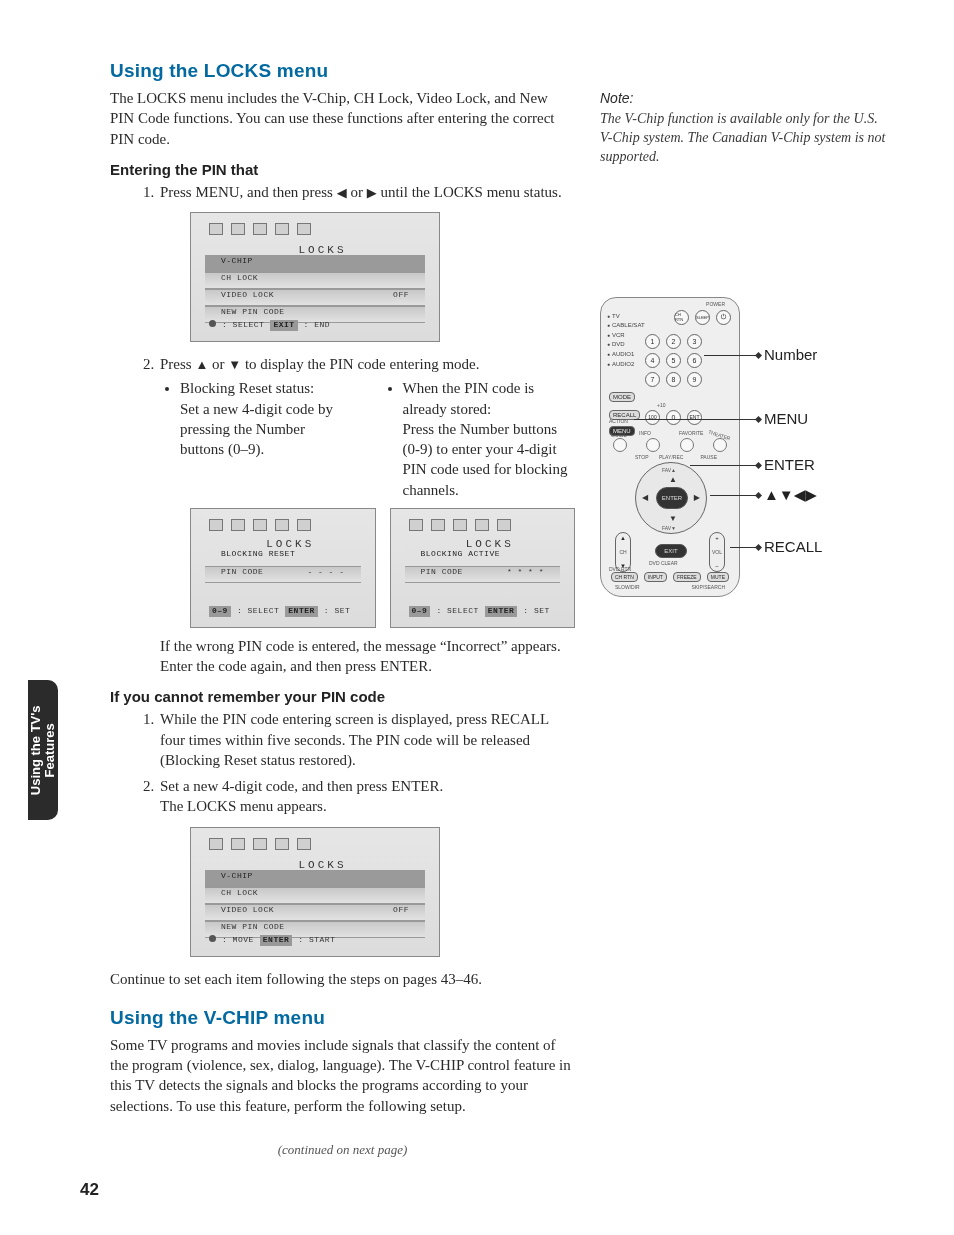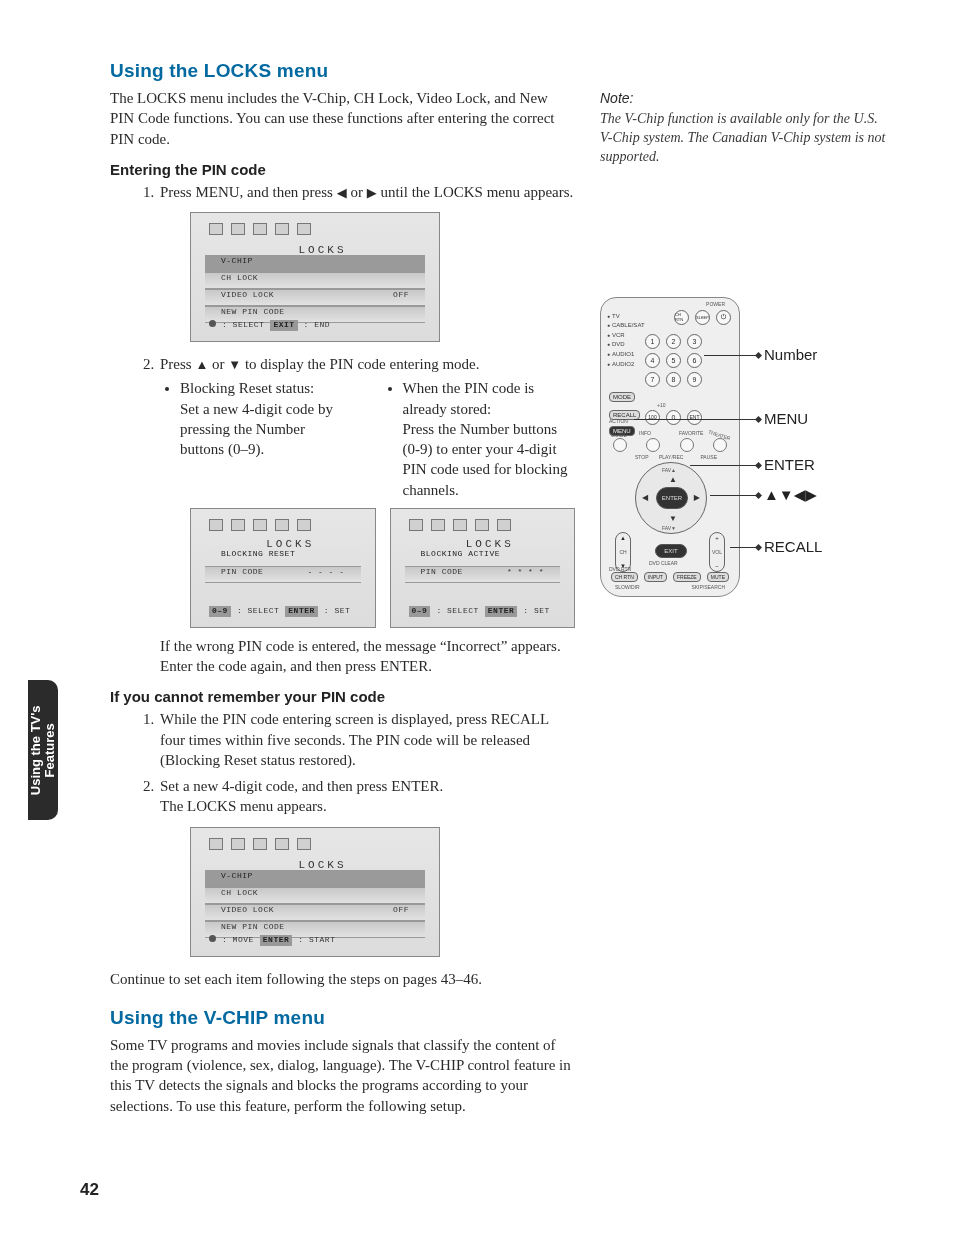--- a/index.html
+++ b/index.html
@@ -212,24 +212,24 @@
 Features</span>
 </div>
 <div class="pagenum">42</div>
 
 <div class="page">
 
   <div class="left-col">
     <h2 class="section">Using the LOCKS menu</h2>
     <p class="body-text">The LOCKS menu includes the V-Chip, CH Lock, Video Lock, and New PIN Code functions. You can use these functions after entering the correct PIN code.</p>
 
-    <h3 class="sub">Entering the PIN code</h3>
+    <h3 class="sub">Entering the PIN that</h3>
     <ol class="steps">
       <li>
-        <span>Press MENU, and then press </span><span class="arrow">◀</span><span> or </span><span class="arrow">▶</span><span> until the LOCKS menu appears.</span>
+        <span>Press MENU, and then press </span><span class="arrow">◀</span><span> or </span><span class="arrow">▶</span><span> until the LOCKS menu status.</span>
 
         
         <div class="osd">
           <div class="iconrow">
               <span></span>
               <span></span>
               <span></span>
               <span></span>
               <span></span>
             </div>
@@ -382,20 +382,21 @@
           </div>
         </div>
       </li>
     </ol>
 
     <p class="body-text" style="margin-left:-0px; margin-top:4px;">Continue to set each item following the steps on pages 43–46.</p>
 
     <h2 class="section" style="margin-top:18px;">Using the V-CHIP menu</h2>
     <p class="body-text">Some TV programs and movies include signals that classify the content of the program (violence, sex, dialog, language). The V-CHIP control feature in this TV detects the signals and blocks the programs according to your selections. To use this feature, perform the following setup.</p>
 
+    <div class="continued">(continued on next page)</div>
   </div>
 
   <div class="right-col">
     <div class="note-head">Note:</div>
     <div class="note-body">The V-Chip function is available only for the U.S. V-Chip system. The Canadian V-Chip system is not supported.</div>
 
     <div class="remote-wrap">
       <div class="remote">
         <div style="position:absolute; right:14px; top:3px; font-size:5px; font-family:Arial; color:#555;">POWER</div>
         <div class="sel-col">

